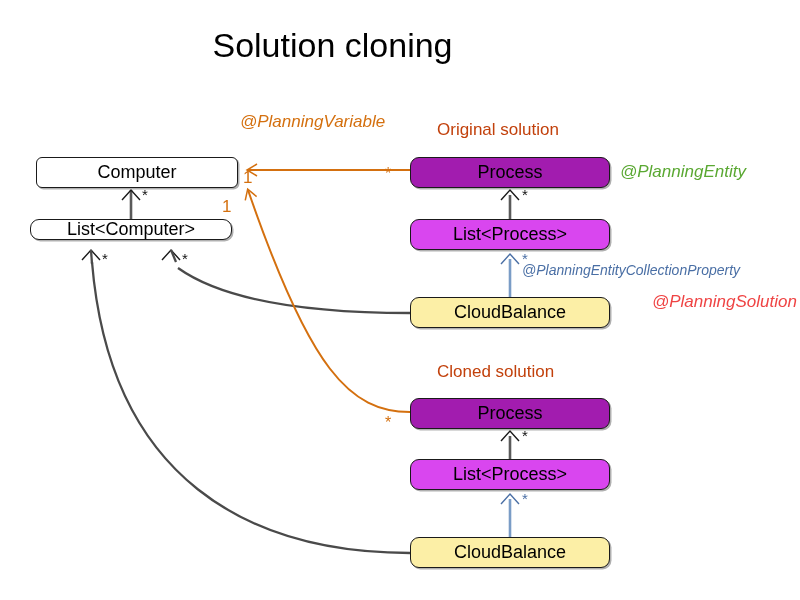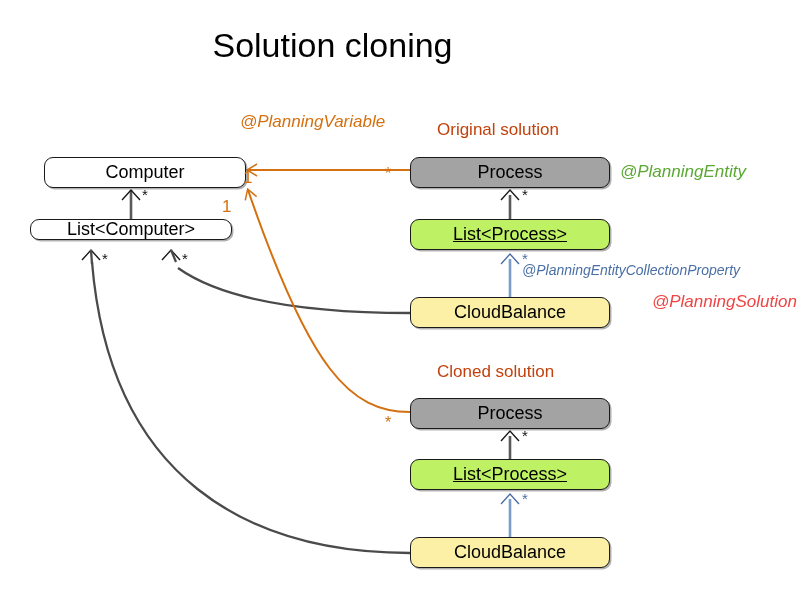--- a/index.html
+++ b/index.html
@@ -43,22 +43,22 @@
     border-radius: 9px;
     display: flex;
     align-items: center;
     justify-content: center;
     font-size: 18px;
     color: #000000;
     white-space: nowrap;
     box-shadow: 1.5px 1.5px 0px rgba(80,80,80,0.45);
   }
   .node.white  { background: #ffffff; }
-  .node.green  { background: #a3a3a3; }
-  .node.blue   { background: #bef264; text-decoration: underline; }
+  .node.green  { background: #a21caf; }
+  .node.blue   { background: #d946ef; }
   .node.yellow { background: #fcefa6; }
 
   .annot {
     position: absolute;
     font-size: 17px;
     font-style: italic;
     white-space: nowrap;
   }
   .annot.small { font-size: 14px; }
 
@@ -135,21 +135,21 @@
   </g>
 </svg>
 
 <div class="diagram-title">Solution cloning</div>
 
 <div class="annot" style="left:240px; top:90px; color:#d4700f;margin-top:22px;">@PlanningVariable</div>
 
 <div class="section-label" style="left:437px; top:120px; width:146px;">Original solution</div>
 <div class="section-label" style="left:437px; top:362px; width:146px;">Cloned solution</div>
 
-<div class="node white" style="left:44px; top:157px; width:202px; height:31px;">Computer</div>
+<div class="node white" style="left:36px; top:157px; width:202px; height:31px;border-radius:6px;">Computer</div>
 <div class="node white" style="left:30px; top:219px; width:202px; height:21px;">List&lt;Computer&gt;</div>
 
 <div class="node green" style="left:410px; top:157px; width:200px; height:31px;">Process</div>
 <div class="node blue" style="left:410px; top:219px; width:200px; height:31px;">List&lt;Process&gt;</div>
 <div class="node yellow" style="left:410px; top:297px; width:200px; height:31px;">CloudBalance</div>
 
 <div class="node green" style="left:410px; top:398px; width:200px; height:31px;">Process</div>
 <div class="node blue" style="left:410px; top:459px; width:200px; height:31px;">List&lt;Process&gt;</div>
 <div class="node yellow" style="left:410px; top:537px; width:200px; height:31px;">CloudBalance</div>
 

